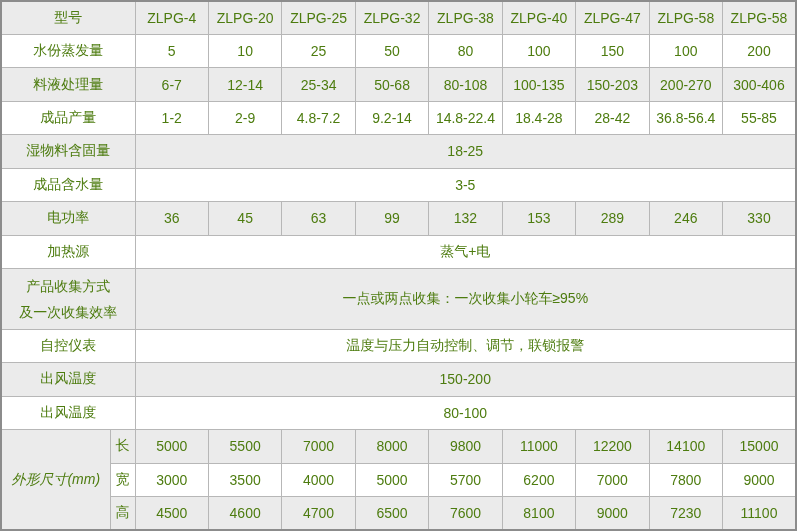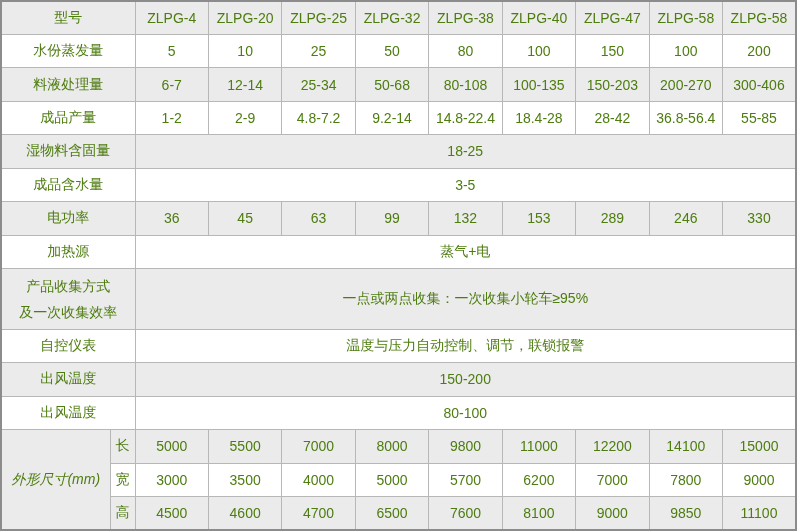--- a/index.html
+++ b/index.html
@@ -194,18 +194,18 @@
 
   <tr class="r gray">
     <td class="sub">高</td>
     <td>4500</td>
     <td>4600</td>
     <td>4700</td>
     <td>6500</td>
     <td>7600</td>
     <td>8100</td>
     <td>9000</td>
-    <td>9850</td>
+    <td>7230</td>
     <td>11100</td>
   </tr>
 </tbody>
     </table>
 </div>
 
 </body></html>

